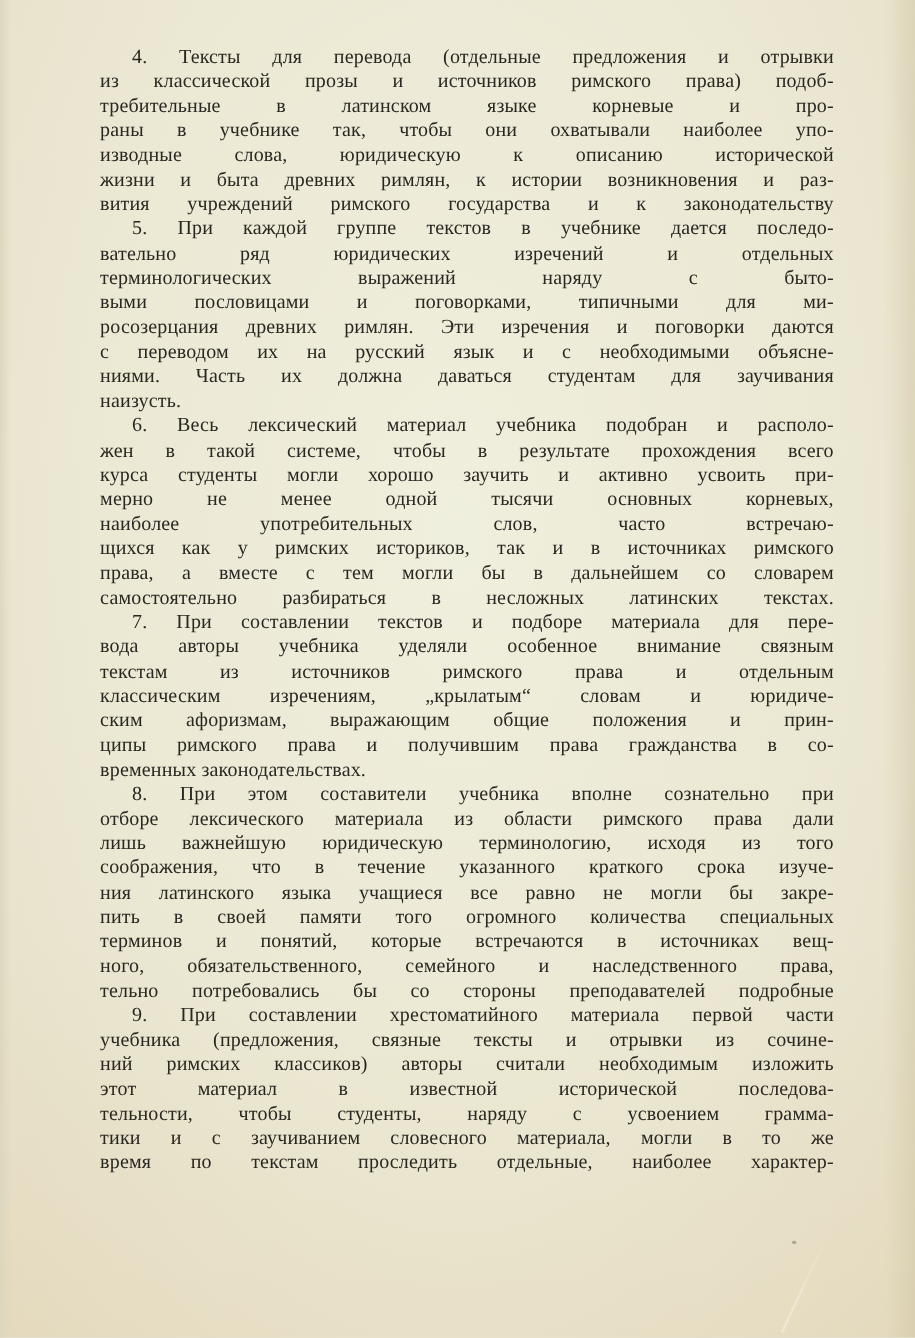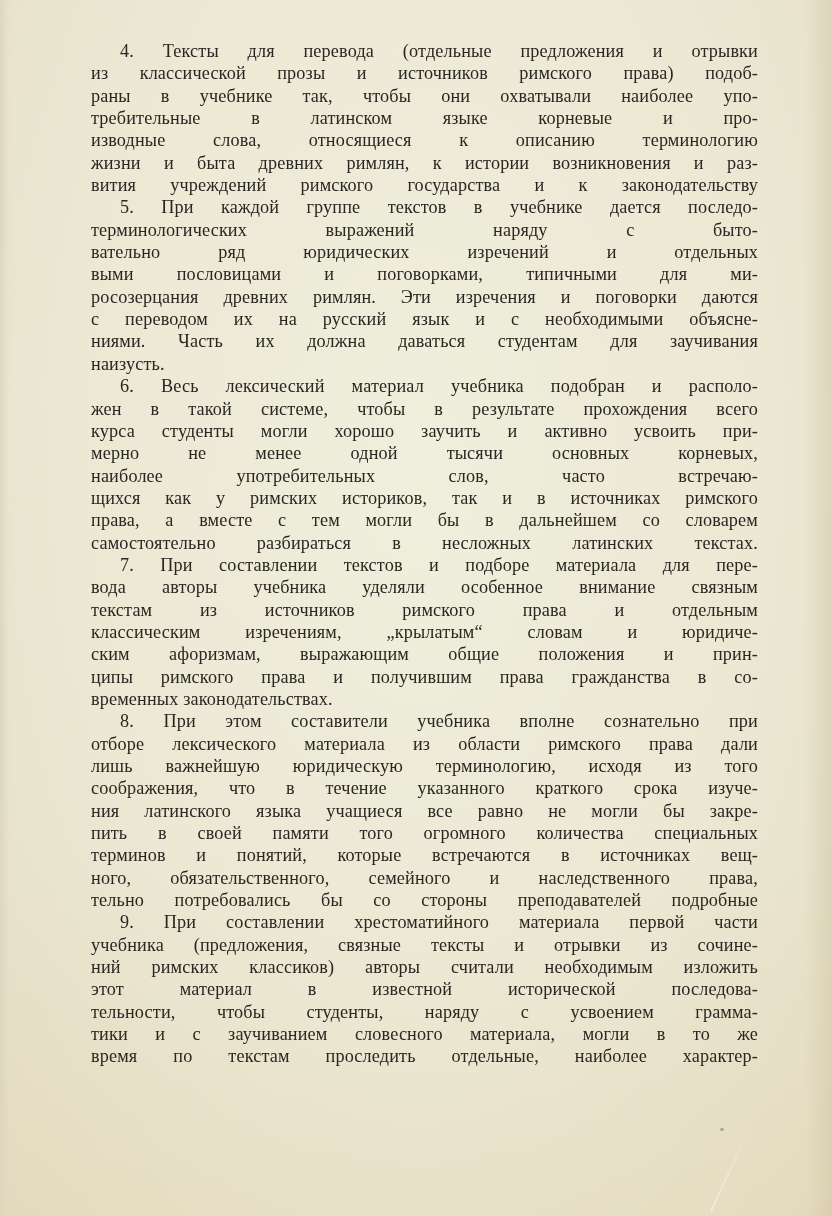--- a/index.html
+++ b/index.html
@@ -91,31 +91,31 @@
 </style>
 </head>
 <body>
 
 <div class="page">
   <div class="text">
 
     <div class="para">
       <span class="line first">4. Тексты для перевода (отдельные предложения и отрывки</span>
       <span class="line">из классической прозы и источников римского права) подоб-</span>
+      <span class="line">требительные в латинском языке корневые и про-</span>
       <span class="line">раны в учебнике так, чтобы они охватывали наиболее упо-</span>
-      <span class="line">требительные в латинском языке корневые и про-</span>
-      <span class="line">изводные слова, относящиеся к описанию терминологию</span>
+      <span class="line">изводные слова, юридическую к описанию исторической</span>
       <span class="line">жизни и быта древних римлян, к истории возникновения и раз-</span>
       <span class="line">вития учреждений римского государства и к законодательству</span>
     </div>
 
     <div class="para">
       <span class="line first">5. При каждой группе текстов в учебнике дается последо-</span>
+      <span class="line">вательно ряд юридических изречений и отдельных</span>
       <span class="line">терминологических выражений наряду с быто-</span>
-      <span class="line">вательно ряд юридических изречений и отдельных</span>
       <span class="line">выми пословицами и поговорками, типичными для ми-</span>
       <span class="line">росозерцания древних римлян. Эти изречения и поговорки даются</span>
       <span class="line">с переводом их на русский язык и с необходимыми объясне-</span>
       <span class="line">ниями. Часть их должна даваться студентам для заучивания</span>
       <span class="line last">наизусть.</span>
     </div>
 
     <div class="para">
       <span class="line first">6. Весь лексический материал учебника подобран и располо-</span>
       <span class="line">жен в такой системе, чтобы в результате прохождения всего</span>

